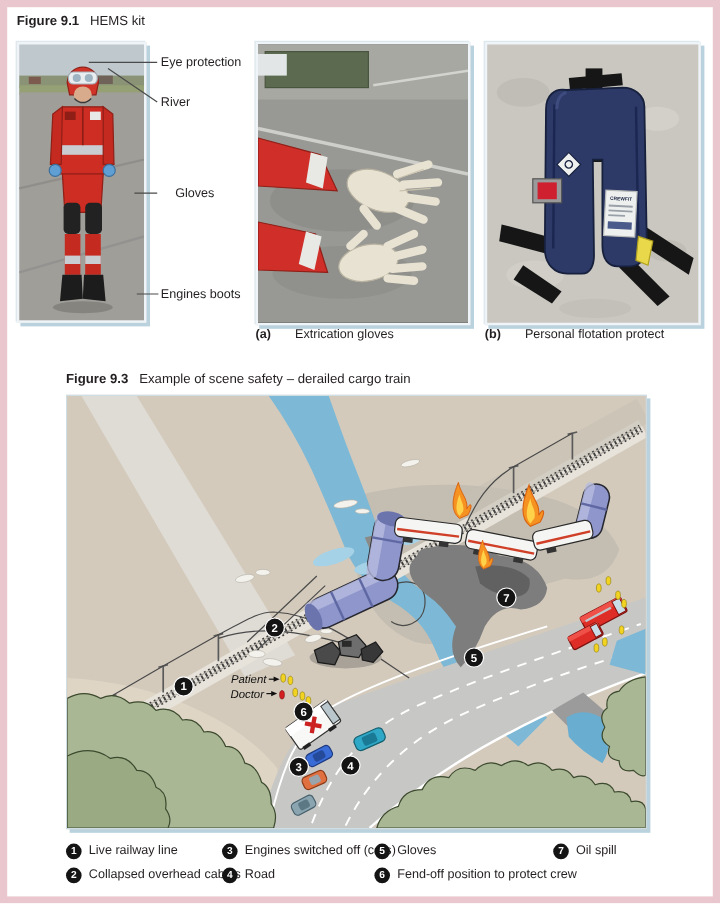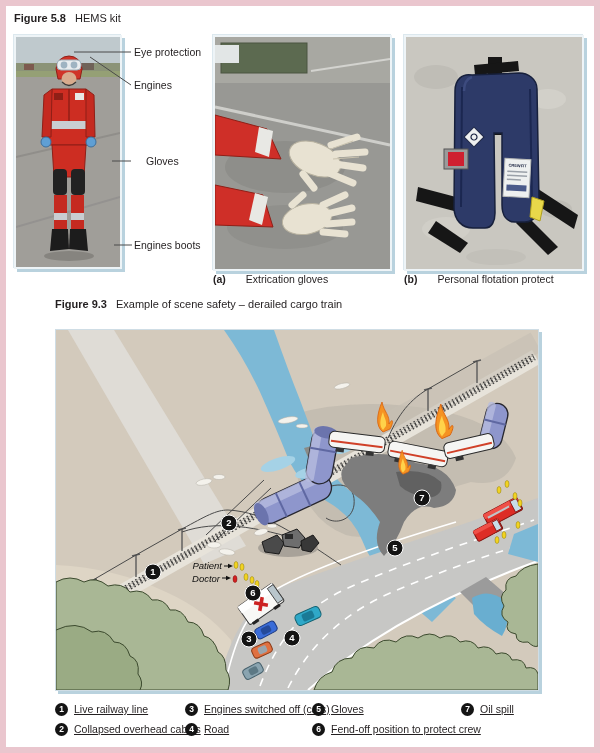--- a/index.html
+++ b/index.html
@@ -13,30 +13,30 @@
   .photo svg{display:block;}
   .caption{position:absolute;font-size:10.5px;white-space:nowrap;}
   .caption .b{font-weight:bold;}
   .caption .t{margin-left:20px;}
   .annot{position:absolute;font-size:10.5px;white-space:nowrap;}
   .leaders{position:absolute;pointer-events:none;}
   .illus{position:absolute;border:1px solid #cfdde5;box-shadow:3px 3px 0 #b9d2de;background:#d3cabc;}
   .legend-item{position:absolute;display:flex;align-items:center;height:14px;}
   .lnum{display:inline-flex;align-items:center;justify-content:center;width:13px;height:13px;
         border-radius:50%;background:#141414;color:#fff;font-size:8.5px;font-weight:bold;flex:0 0 13px;}
-  .ltext{margin-left:6px;font-size:10.5px;white-space:nowrap;text-decoration:underline;}
+  .ltext{margin-left:6px;font-size:10.5px;white-space:nowrap;}
 </style>
 </head>
 <body>
 
 <div class="page">
   <div class="frame"></div>
 
   <div class="figlabel" style="left:14px;top:12px;">
-    <span class="b">Figure 5.8</span><span class="t">HEMS kit</span>
+    <span class="b">Figure 9.1</span><span class="t">HEMS kit</span>
   </div>
 
   <div class="photo" style="left:14px;top:35px;width:104px;height:230px;">
     <svg width="104" height="230" viewBox="0 0 104 230">
       <rect x="0" y="0" width="104" height="40" fill="#bfc9cd"></rect>
       <rect x="0" y="26" width="104" height="10" fill="#8b9377"></rect>
       <rect x="8" y="27" width="10" height="6" fill="#7d5a4e"></rect>
       <rect x="64" y="26" width="14" height="7" fill="#6f6258"></rect>
       <rect x="0" y="34" width="104" height="8" fill="#95a075"></rect>
       <rect x="0" y="40" width="104" height="190" fill="#a09e99"></rect>
@@ -73,21 +73,21 @@
     </svg>
   </div>
 
   <svg class="leaders" style="left:14px;top:35px;" width="180" height="232">
     <line x1="60" y1="17" x2="117" y2="17" stroke="#4a4a4a" stroke-width="1"></line>
     <line x1="76" y1="22" x2="117" y2="50" stroke="#4a4a4a" stroke-width="1"></line>
     <line x1="98" y1="126" x2="117" y2="126" stroke="#4a4a4a" stroke-width="1"></line>
     <line x1="100" y1="210" x2="118" y2="210" stroke="#4a4a4a" stroke-width="1"></line>
   </svg>
   <div class="annot" style="left:134px;top:46px;">Eye protection</div>
-  <div class="annot" style="left:134px;top:79px;">Engines</div>
+  <div class="annot" style="left:134px;top:79px;">River</div>
   <div class="annot" style="left:134px;top:155px;margin-left:12px;">Gloves</div>
   <div class="annot" style="left:134px;top:239px;">Engines boots</div>
 
 
   <div class="photo" style="left:213px;top:35px;width:175px;height:232px;">
     <svg width="175" height="232" viewBox="0 0 175 232">
       <rect x="0" y="0" width="175" height="232" fill="#98
 9894"></rect>
       <rect x="0" y="0" width="175" height="232" fill="#989894"></rect>
       <rect x="0" y="0" width="175" height="46" fill="#a8a8a2"></rect>
@@ -173,21 +173,21 @@
     </svg>
   </div>
 
   <div class="caption" style="left:213px;top:273px;">
     <span class="b">(a)</span><span class="t">Extrication gloves</span>
   </div>
   <div class="caption" style="left:404px;top:273px;">
     <span class="b">(b)</span><span class="t">Personal flotation protect</span>
   </div>
 
-  <div class="figlabel" style="left:55px;top:298px;">
+  <div class="figlabel" style="left:55px;top:310px;">
     <span class="b">Figure 9.3</span><span class="t">Example of scene safety – derailed cargo train</span>
   </div>
 
   <div class="illus" style="left:55px;top:329px;width:482px;height:360px;">
     <svg width="482" height="360" viewBox="0 0 482 360">
 
       <rect x="0" y="0" width="482" height="360" fill="#d3cabc"></rect>
 
       <polygon points="12,0 58,0 190,216 148,234" fill="#dfdcd6"></polygon>
 

